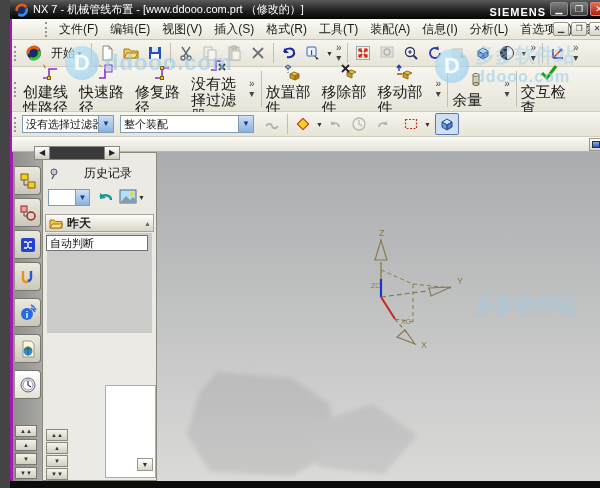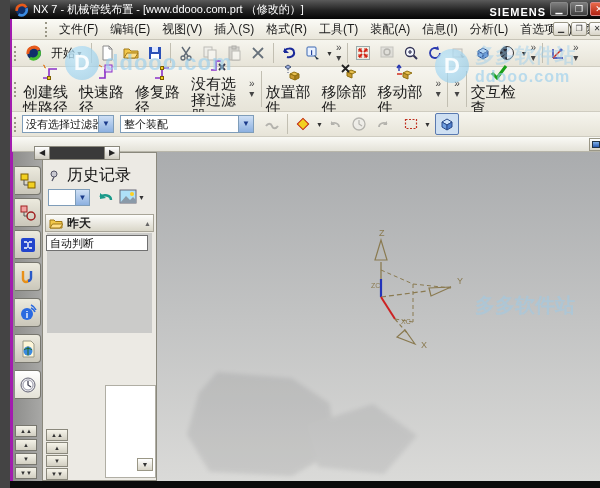--- a/index.html
+++ b/index.html
@@ -64,22 +64,22 @@
   .pscroll .pthumb{flex:1;background:#3a3a3a;}
   
   .main{position:absolute;top:152px;left:3px;right:4px;bottom:7px;background:#9b9b99;}
   .resbar{position:absolute;left:0;top:0;bottom:0;width:29px;background:linear-gradient(90deg,#8e8e8c,#a8a8a6);}
   .restab{position:absolute;left:2px;width:26px;height:29px;border:1px solid #77766e;border-left:none;
     background:linear-gradient(#eceade,#cac7ba);border-radius:0 4px 4px 0;
     display:flex;align-items:center;justify-content:center;}
   .resscroll{position:absolute;left:2px;width:22px;height:12px;border:1px solid #77766e;
     background:linear-gradient(#f4f2e8,#d2cfc2);font-size:6px;text-align:center;line-height:10px;color:#333;}
   .panel{position:absolute;left:29px;top:0;bottom:0;width:115px;background:#eceae4;border:1px solid #8a887c;}
-  .panel-title{position:absolute;top:12px;left:6px;display:flex;align-items:center;gap:6px;
-    font-size:16px;color:#111;}
+  .panel-title{position:absolute;top:12px;left:6px;display:flex;align-items:center;gap:23px;
+    font-size:12px;color:#111;}
   .hcombo{position:absolute;top:36px;left:5px;width:42px;height:17px;background:#fff;
     border:1px solid #7f9db9;}
   .hcombo .cbtn{position:absolute;right:0;top:0;bottom:0;width:14px;
     background:linear-gradient(#cfe0f5,#8cb0e0);border-left:1px solid #7f9db9;color:#1a3a8a;
     font-size:8px;text-align:center;line-height:15px;}
   .groupbar{position:absolute;top:61px;left:2px;right:2px;height:18px;
     background:linear-gradient(#fdfdfb,#d9d6c8);border:1px solid #a8a598;display:flex;
     align-items:center;gap:4px;font-size:12px;font-weight:bold;color:#222;padding-left:3px;}
   .groupbar .up{margin-left:auto;font-size:7px;color:#666;padding-right:2px;font-weight:normal;}
   .thumb-area{position:absolute;top:80px;left:4px;right:4px;height:100px;background:#cbcbc9;}
@@ -347,20 +347,28 @@
       <svg class="icon20" viewBox="0 0 20 20">
           <path d="M8 11l4-2 5 2-4 2z" fill="#e8c050" stroke="#907010"></path>
           <path d="M8 11v4l5 2v-4z" fill="#c89a30" stroke="#907010"></path>
           <path d="M4 9V3M4 3l-2 3M4 3l2 3" stroke="#2a3ab0" stroke-width="1.4" fill="none"></path>
           <path d="M2 12h5" stroke="#d02010" stroke-width="1.4"></path>
         </svg>
       <span class="lbl">移动部件</span>
     </span>
     <span class="ovf">»<br>▾</span>
     <span class="sep"></span>
+    <span class="bigbtn" style="width:50px">
+      <svg class="icon20" viewBox="0 0 20 20">
+          <rect x="7" y="5" width="6" height="9" fill="#ded0b0" stroke="#807050"></rect>
+          <ellipse cx="10" cy="5" rx="3" ry="1.6" fill="#efe4c8" stroke="#807050"></ellipse>
+          <ellipse cx="10" cy="14" rx="3" ry="1.6" fill="#cdbf9d" stroke="#807050"></ellipse>
+        </svg>
+      <span class="lbl">余量</span>
+    </span>
     <span class="ovf">»<br>▾</span>
     <span class="sep"></span>
     <span class="bigbtn" style="width:58px">
       <svg class="icon20" viewBox="0 0 20 20">
           <path d="M3 11l5 5L17 4" fill="none" stroke="#18a018" stroke-width="3"></path>
         </svg>
       <span class="lbl">交互检查</span>
     </span>
 
   </div>

